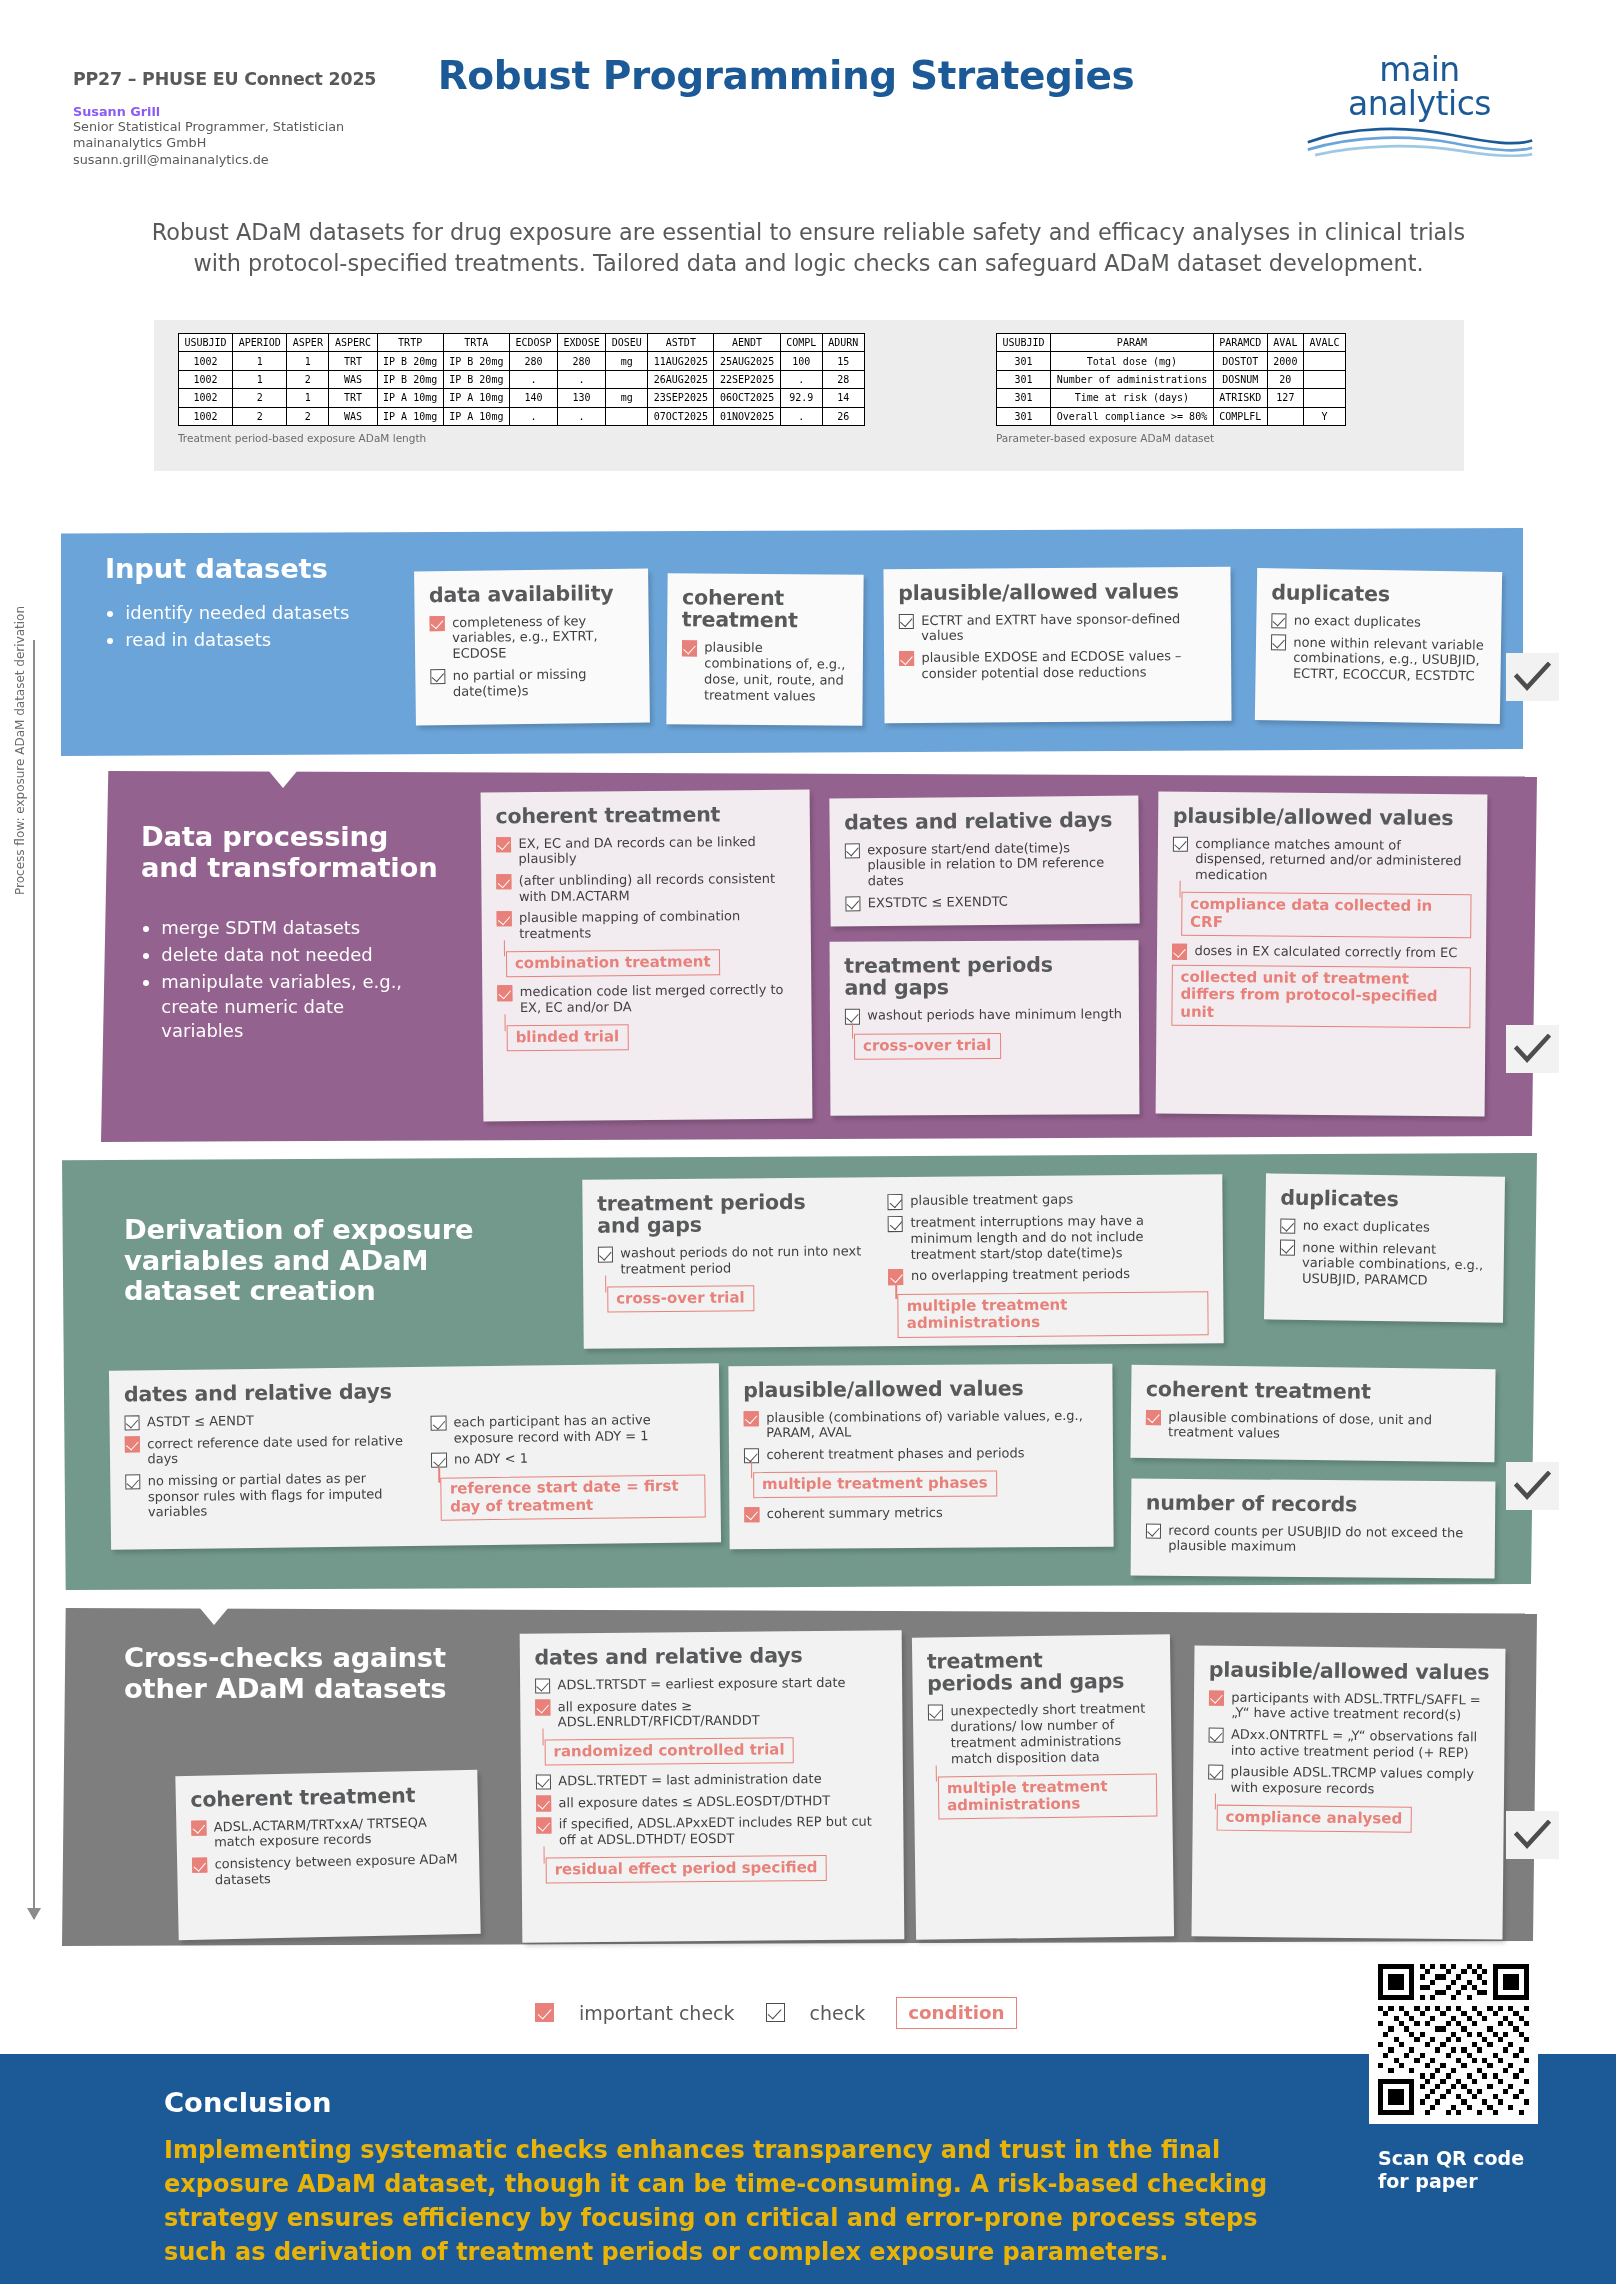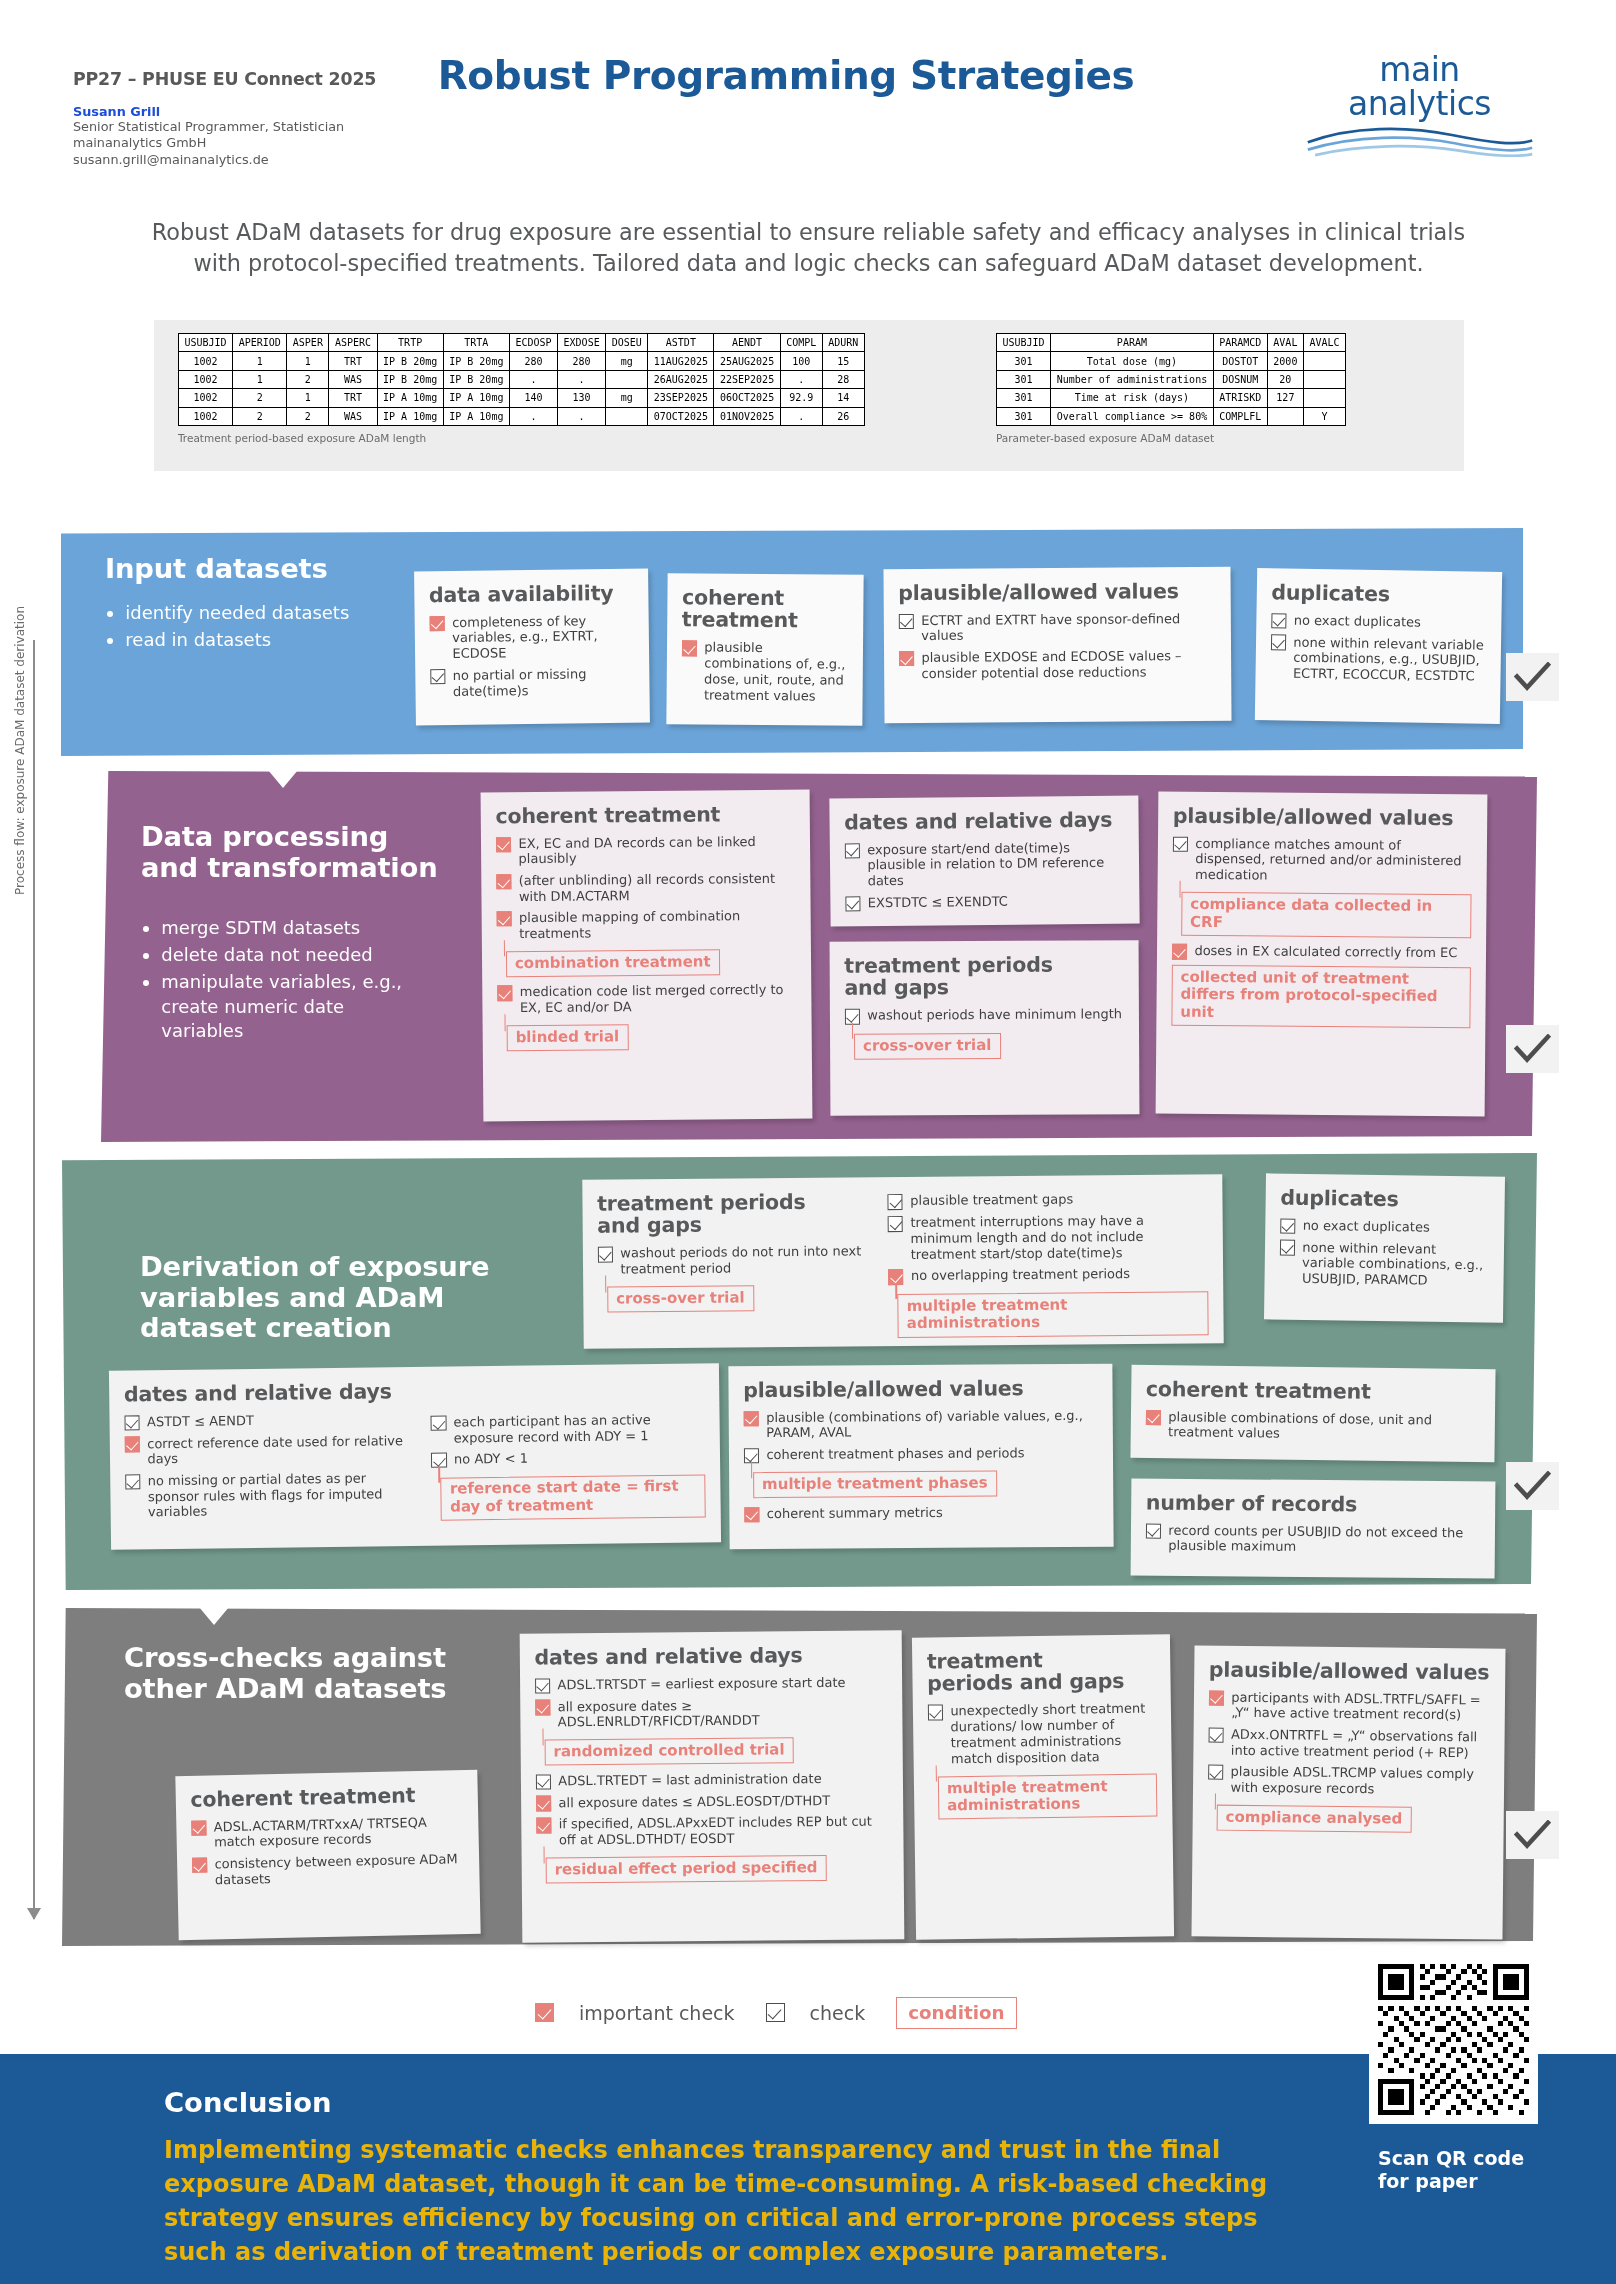--- a/index.html
+++ b/index.html
@@ -10,21 +10,21 @@
     font-family:"DejaVu Sans", sans-serif;
     position:relative;
     overflow:hidden;
   }
   .poster { position:relative; width:1616px; height:2284px; }
 
   
   .header { position:absolute; left:0; top:0; width:1616px; height:196px; }
   .hdr-left { position:absolute; left:73px; top:69px; width:311px; }
   .hdr-pp { font-weight:bold; font-size:17.4px; color:#595959; letter-spacing:-0.2px; }
-  .hdr-name { font-weight:bold; font-size:12.8px; color:#1d4ed8; margin-top:14.6px; }
+  .hdr-name { font-weight:bold; font-size:12.8px; color:#8b5cf6; margin-top:14.6px; }
   .hdr-line { font-size:12.8px; color:#595959; line-height:1.32; }
   .hdr-title {
     position:absolute; left:384px; top:53px; width:804px;
     text-align:center; color:#1b5a96;
     font-weight:bold; font-size:39px; line-height:1.17; letter-spacing:-0.4px;
   }
   .logo { position:absolute; right:73px; top:53px; width:247px; text-align:center; }
   .logo-main { font-size:33px; color:#1b5a96; line-height:1.02; font-weight:400; letter-spacing:-0.5px;}
   .logo-ana  { font-size:33px; color:#1b5a96; line-height:1.02; font-weight:400; letter-spacing:-0.5px;}
   .logo-swoosh { margin-top:3.7px; }
@@ -455,21 +455,21 @@
   </div>
 
   <div class="bigcheck" style="left:1506px; top:1025px;">
     <svg width="37" height="31" viewBox="0 0 40 34">
         <path d="M3,16 L14,28 L37,3" stroke="#4d4d4d" stroke-width="5" fill="none" stroke-linecap="square"></path>
       </svg>
   </div>
 
   <div class="band band-teal" style="left:62px; top:1153px; width:1475px; height:437px;">
     <div class="bandbg" style="clip-path:polygon(0 7.3px, 1475px 0, 1469px 431px, 3.7px 437px);"></div>
-    <div class="band-title" style="left:78px; top:62px; width:375px;margin-top:37px;">
+    <div class="band-title" style="left:62px; top:62px; width:375px;">
       <div>Derivation of exposure</div>
       <div>variables and ADaM</div>
       <div>dataset creation</div>
     </div>
   </div>
 
   <div class="card" style="left:583px; top:1177px; width:640px; height:169px; transform:rotate(-0.5deg); display:flex; gap:16.4px;">
     <div style="width:274px;">
       <div class="card-title">
         <div>treatment periods</div>

